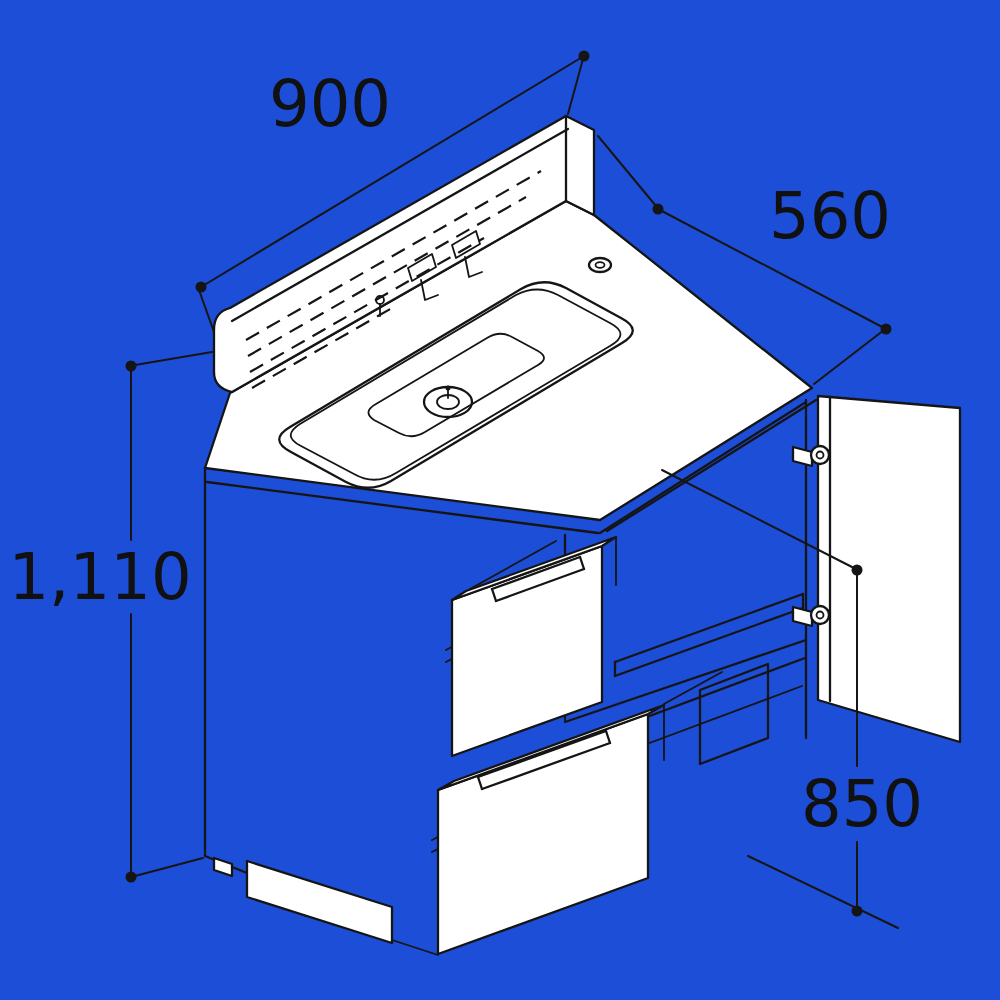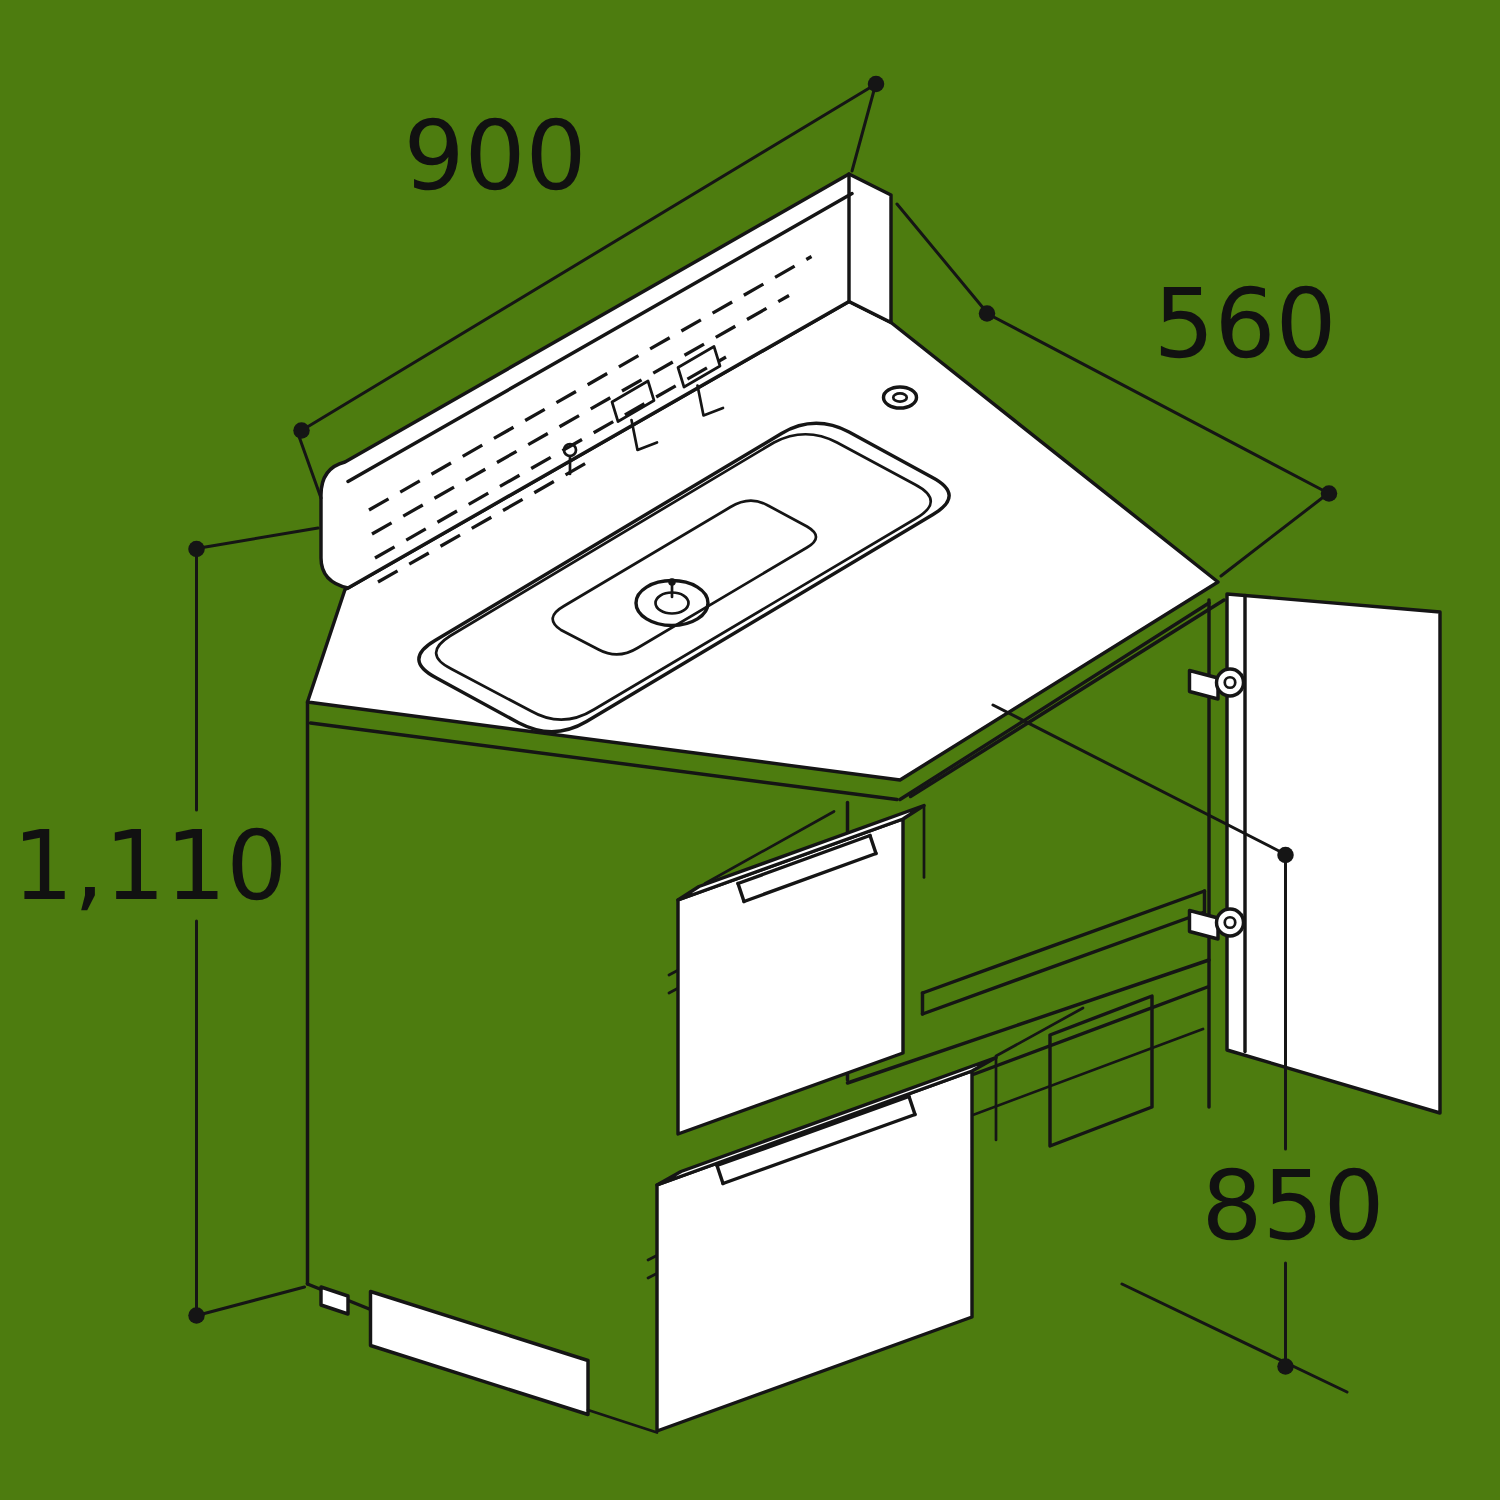--- a/index.html
+++ b/index.html
@@ -1,16 +1,16 @@
 <!DOCTYPE html>
 <html><head>
 <meta charset="utf-8">
 <style>
   html,body{margin:0;padding:0;background:#ffffff;width:1000px;height:1000px;overflow:hidden;}
-  .canvas{position:relative;width:1000px;height:1000px;background:#4d7c0f;}
+  .canvas{position:relative;width:1000px;height:1000px;background:#1d4ed8;}
   svg{display:block;}
   .stroke{fill:none;stroke:#151515;stroke-width:2.3;stroke-linecap:round;stroke-linejoin:round;}
   .stroke-thin{fill:none;stroke:#151515;stroke-width:1.8;stroke-linecap:round;stroke-linejoin:round;}
   .fillwhite{fill:#ffffff;stroke:#151515;stroke-width:2.3;stroke-linejoin:round;}
   .dashed{fill:none;stroke:#151515;stroke-width:2.2;stroke-dasharray:15 9;stroke-linecap:butt;}
   .dim{fill:none;stroke:#151515;stroke-width:2;stroke-linecap:round;}
   .dot{fill:#151515;stroke:none;}
   .dim-label{font-family:"DejaVu Sans","Liberation Sans",sans-serif;font-size:64px;fill:#111111;}
 </style>
 </head>

